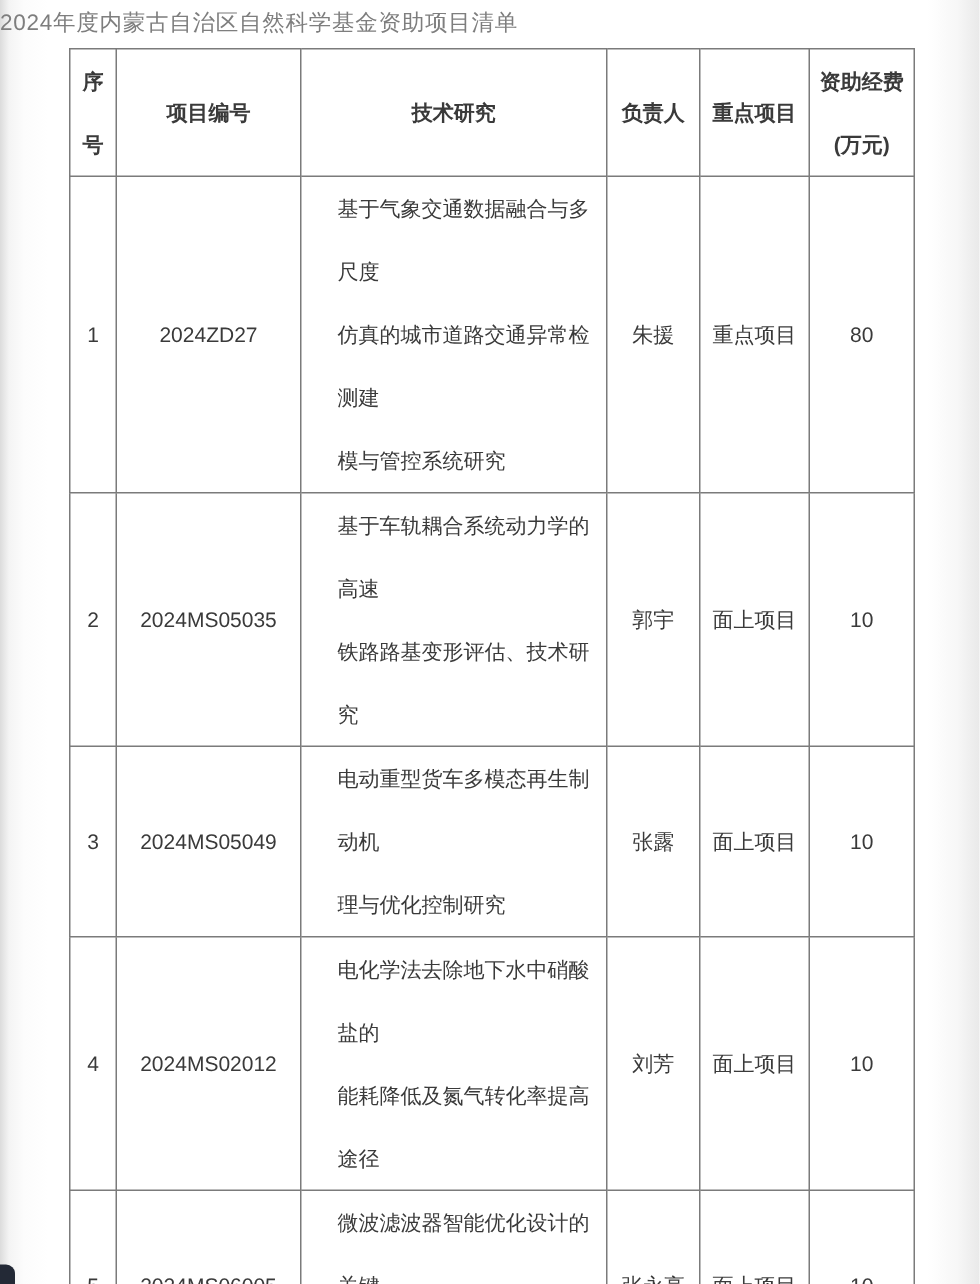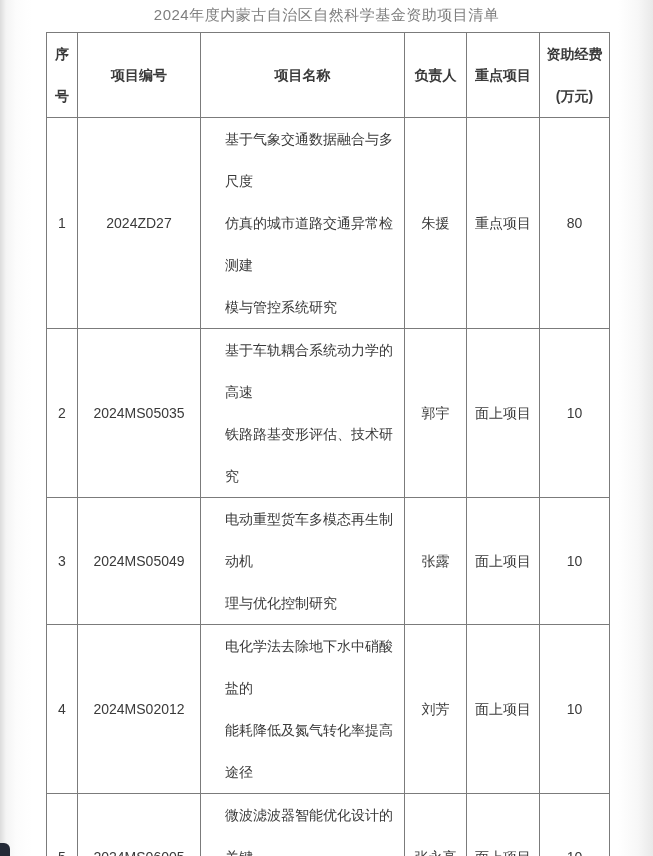--- a/index.html
+++ b/index.html
@@ -16,21 +16,21 @@
   }
   body {
     position: relative;
     background: linear-gradient(90deg,
       #dcdcdc 0px, #f4f4f4 6px, #fcfcfc 16px, #ffffff 32px,
       #ffffff 618px, #f7f7f7 638px, #e9e9e9 653px);
   }
   .title {
     position: absolute;
     top: 6px; left: 0; right: 0;
-    text-align: center;
+    text-align: left;
     font-size: 15px;
     letter-spacing: 0.5px;
     color: var(--title-text);
     white-space: nowrap;
   }
   table.grant-table {
     position: absolute;
     left: 46px; top: 32px;
     width: 563px;
     border-collapse: collapse;
@@ -87,21 +87,21 @@
       <col style="width:204px">
       <col style="width:62px">
       <col style="width:73px">
       <col style="width:70px">
     </colgroup>
     <thead>
       <tr>
         <th>序
 号</th>
         <th>项目编号</th>
-        <th>项目名称</th>
+        <th>技术研究</th>
         <th>负责人</th>
         <th>重点项目</th>
         <th>资助经费
 (万元)</th>
       </tr>
     </thead>
     <tbody id="table-body">
   <tr>
     <td class="c-index">1</td>
     <td class="c-code">2024ZD27</td>

